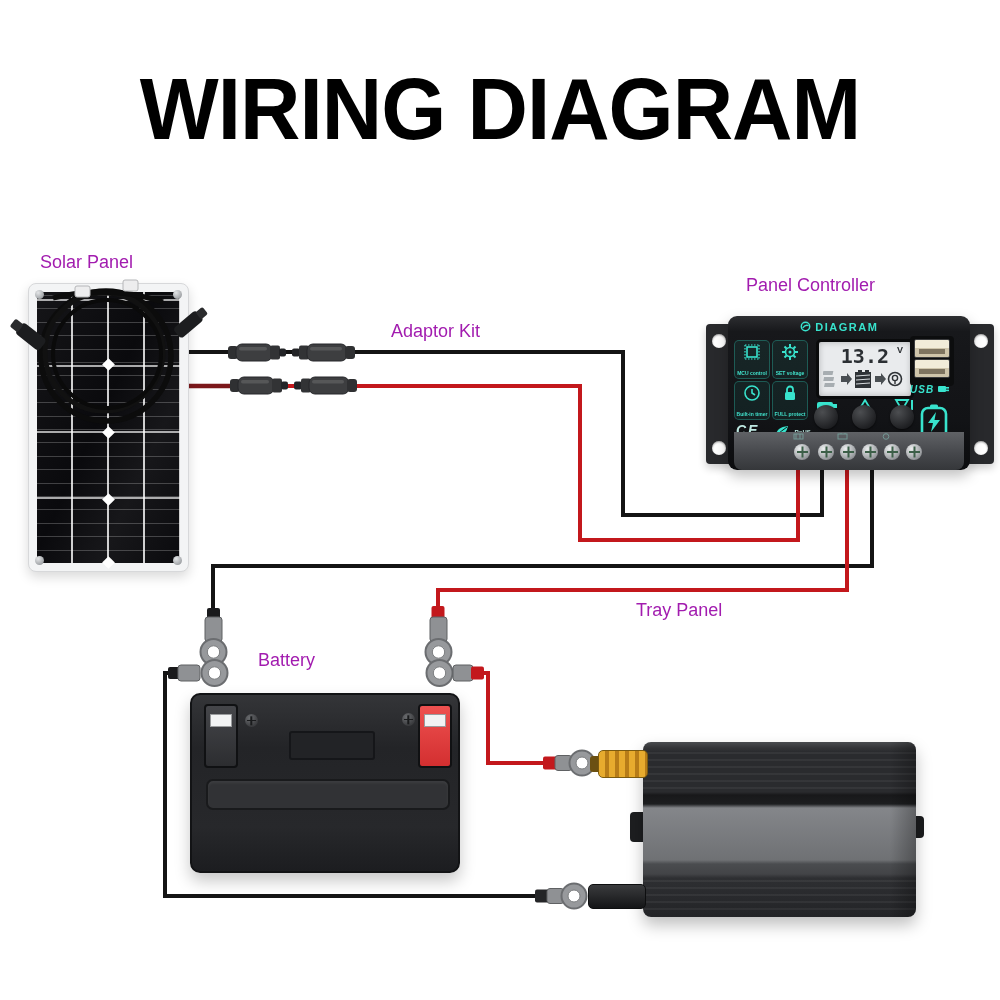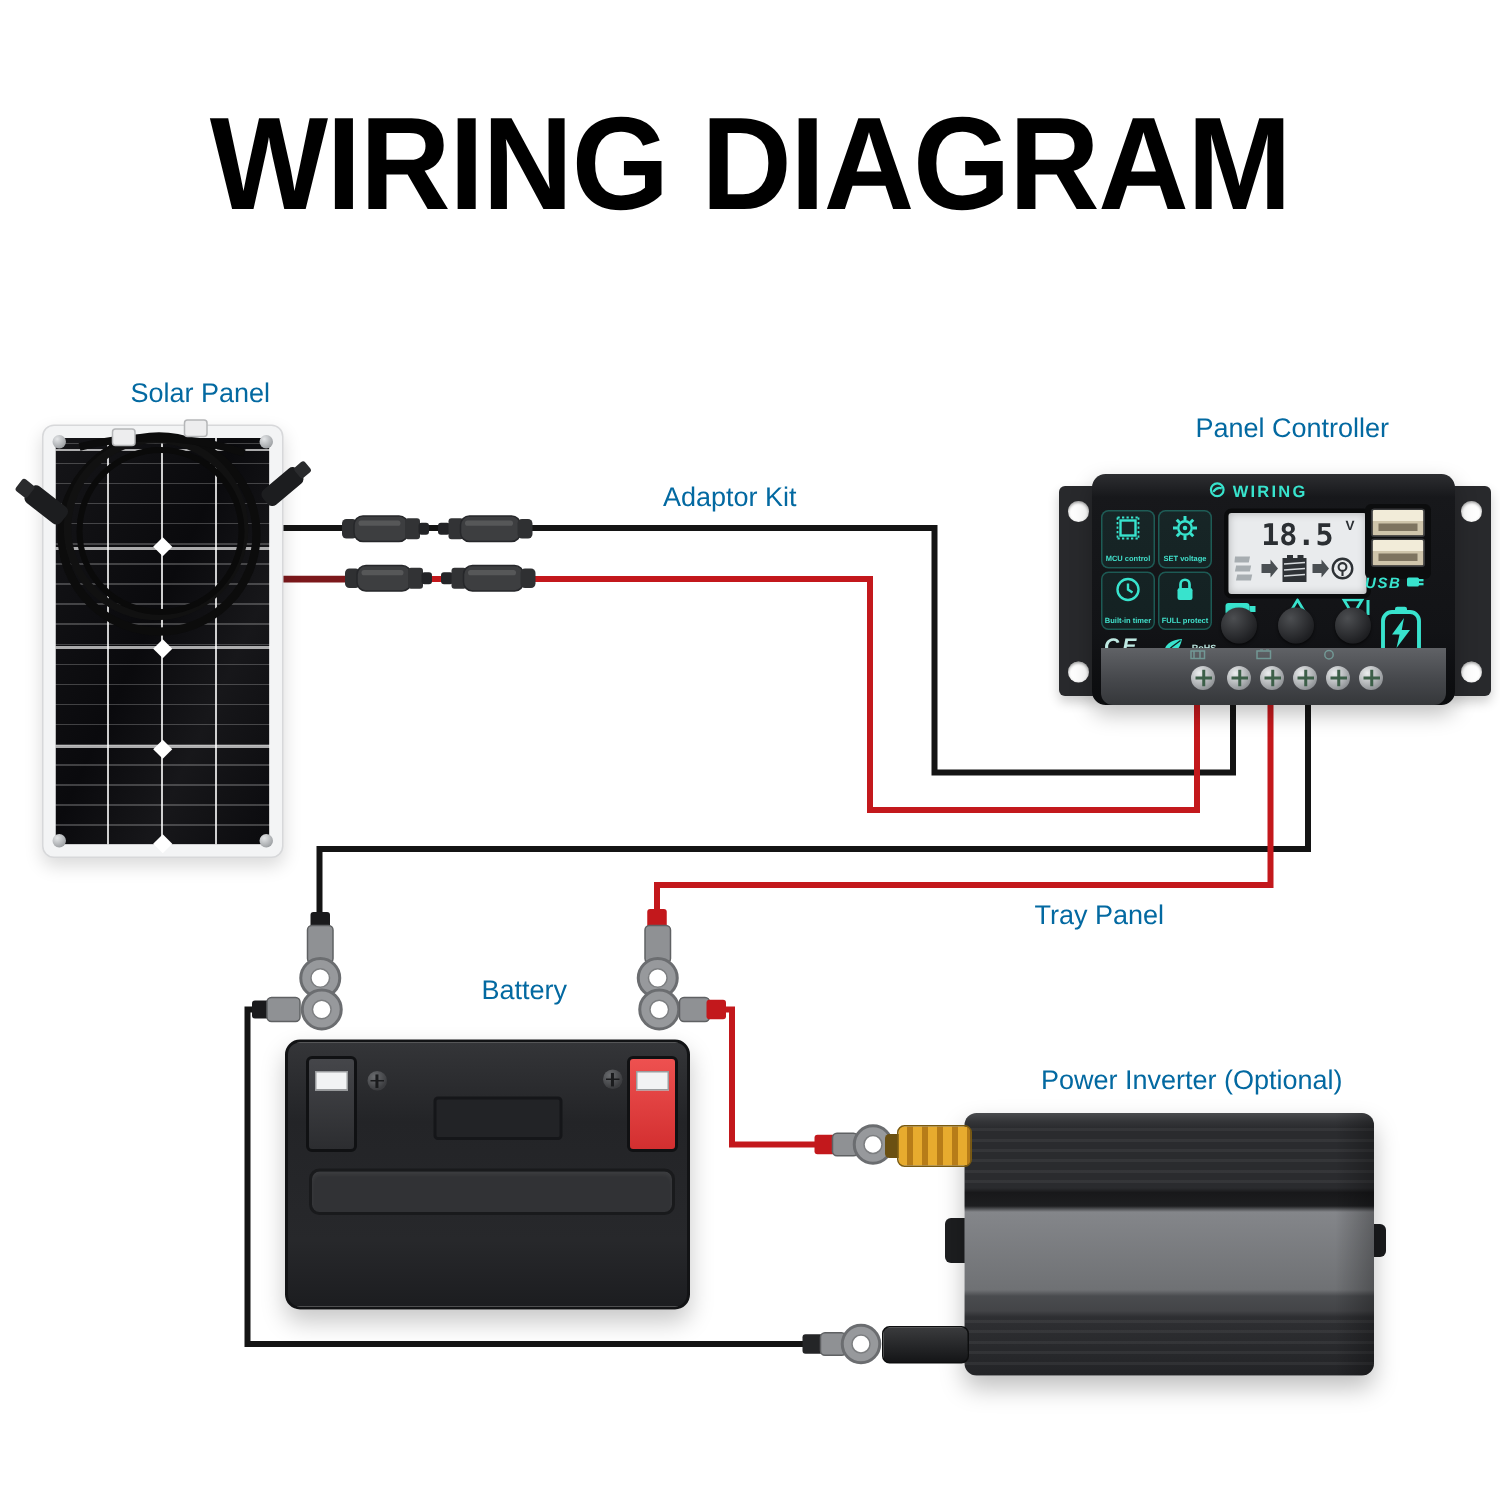--- a/index.html
+++ b/index.html
@@ -4,21 +4,21 @@
 <style>
   html,body{margin:0;padding:0;background:#fff;}
   #page{position:relative;width:1000px;height:1000px;background:#ffffff;overflow:hidden;
         font-family:"Liberation Sans",sans-serif;}
   .abs{position:absolute;}
   
   #title{left:0;top:58px;width:1000px;text-align:center;font-size:88px;font-weight:900;
          color:#000;letter-spacing:-1px;transform:scaleX(.95);transform-origin:center;
          white-space:nowrap;}
   
-  .lbl{font-size:18px;color:#0369a1;text-align:right;white-space:nowrap;z-index:6;}
+  .lbl{font-size:18px;color:#a21caf;text-align:left;white-space:nowrap;z-index:6;}
   
   #wires{left:0;top:0;z-index:1;}
   .component{z-index:2;}
   
   #solar-panel{left:28px;top:283px;width:159px;height:287px;background:#f3f4f5;
       border:1px solid #d7d8da;border-radius:8px;box-shadow:0 5px 12px rgba(0,0,0,.15);}
   #panel-cells{position:absolute;left:8px;top:8px;right:8px;bottom:8px;border-radius:3px;overflow:hidden;
       background:
         repeating-linear-gradient(0deg,transparent 0 64px,rgba(255,255,255,.65) 64px 66px),
         repeating-linear-gradient(90deg,transparent 0 34.2px,rgba(255,255,255,.8) 34.2px 36px),
@@ -192,21 +192,20 @@
       <circle cx="574" cy="896" r="6" fill="#ffffff" stroke="#7c7e80"></circle>
     </g>
   </svg>
 
   <div id="title" class="abs">WIRING DIAGRAM</div>
   <div class="abs lbl" style="left:40px;top:252px;width:140px;">Solar Panel</div>
   <div class="abs lbl" style="left:391px;top:321px;width:140px;">Adaptor Kit</div>
   <div class="abs lbl" style="left:746px;top:275px;width:180px;">Panel Controller</div>
   <div class="abs lbl" style="left:636px;top:600px;width:140px;">Tray Panel</div>
   <div class="abs lbl" style="left:258px;top:650px;width:120px;">Battery</div>
-  <div class="abs lbl" style="left:655px;top:710px;width:240px;">Power Inverter (Optional)</div>
 
   <div id="solar-panel" class="abs component">
     <div id="panel-cells"></div>
     <div class="diamond" style="left:75px;top:76px;"></div>
     <div class="diamond" style="left:75px;top:144px;"></div>
     <div class="diamond" style="left:75px;top:211px;"></div>
     <div class="diamond" style="left:75px;top:274px;"></div>
     <div class="corner-screw" style="left:6px;top:6px;"></div>
     <div class="corner-screw" style="right:6px;top:6px;"></div>
     <div class="corner-screw" style="left:6px;bottom:6px;"></div>
@@ -238,21 +237,21 @@
     <div class="flange-hole" style="left:8px;top:10px;"></div>
     <div class="flange-hole" style="left:8px;top:117px;"></div>
   </div>
 
   <div id="controller-body" class="abs component">
     <div id="ctl-logo">
       <svg width="11" height="11" viewBox="0 0 12 12" style="vertical-align:-1px">
         <circle cx="6" cy="6" r="4.6" fill="none" stroke="#38e3cd" stroke-width="1.6"></circle>
         <path d="M 3 7.5 Q 6 3.5 9.3 5" fill="none" stroke="#38e3cd" stroke-width="1.6"></path>
       </svg>
-      <span>WIRING</span>
+      <span>DIAGRAM</span>
     </div>
 
     <div class="tile" style="left:6px;top:24px;">
       <svg width="18" height="18" viewBox="0 0 18 18" style="margin-top:2px">
         <rect x="4" y="4" width="10" height="10" fill="none" stroke="#38e3cd" stroke-width="1.6"></rect>
         <g stroke="#38e3cd" stroke-width="1.2" stroke-dasharray="1.5 1.5">
           <line x1="2" y1="2" x2="16" y2="2"></line>
             <line x1="2" y1="16" x2="16" y2="16"></line>
           <line x1="2" y1="2" x2="2" y2="16"></line>
             <line x1="16" y1="2" x2="16" y2="16"></line>
@@ -295,21 +294,21 @@
     <div class="abs cert" style="left:8px;top:106px;font-size:14px;font-style:italic;letter-spacing:2px;">CE</div>
     <div class="abs" style="left:46px;top:108px;">
       <svg width="16" height="14" viewBox="0 0 16 14">
         <path d="M 2 12 Q 2 3 14 2 Q 12 12 4 12 Z" fill="#38e3cd"></path>
         <path d="M 2 12 Q 7 7 13 3" fill="none" stroke="#0f1f1d" stroke-width="1"></path>
       </svg>
       <span class="cert" style="font-size:6px;vertical-align:4px;">RoHS</span>
     </div>
 
     <div id="lcd">
-      <div id="lcd-value">18.5</div>
+      <div id="lcd-value">13.2</div>
       <div id="lcd-unit">V</div>
       <svg class="abs" style="left:4px;top:26px;" width="84" height="22" viewBox="0 0 84 22">
         <g fill="#a7adb1">
           <rect x="1" y="3" width="10" height="4" transform="skewX(-12)"></rect>
           <rect x="3" y="9" width="10" height="4" transform="skewX(-12)"></rect>
           <rect x="5" y="15" width="10" height="4" transform="skewX(-12)"></rect>
         </g>
         <polygon points="18,8 24,8 24,5 29,11 24,17 24,14 18,14" fill="#4a4f53"></polygon>
         <g>
           <rect x="32" y="4" width="16" height="16" fill="#2e3236"></rect>

